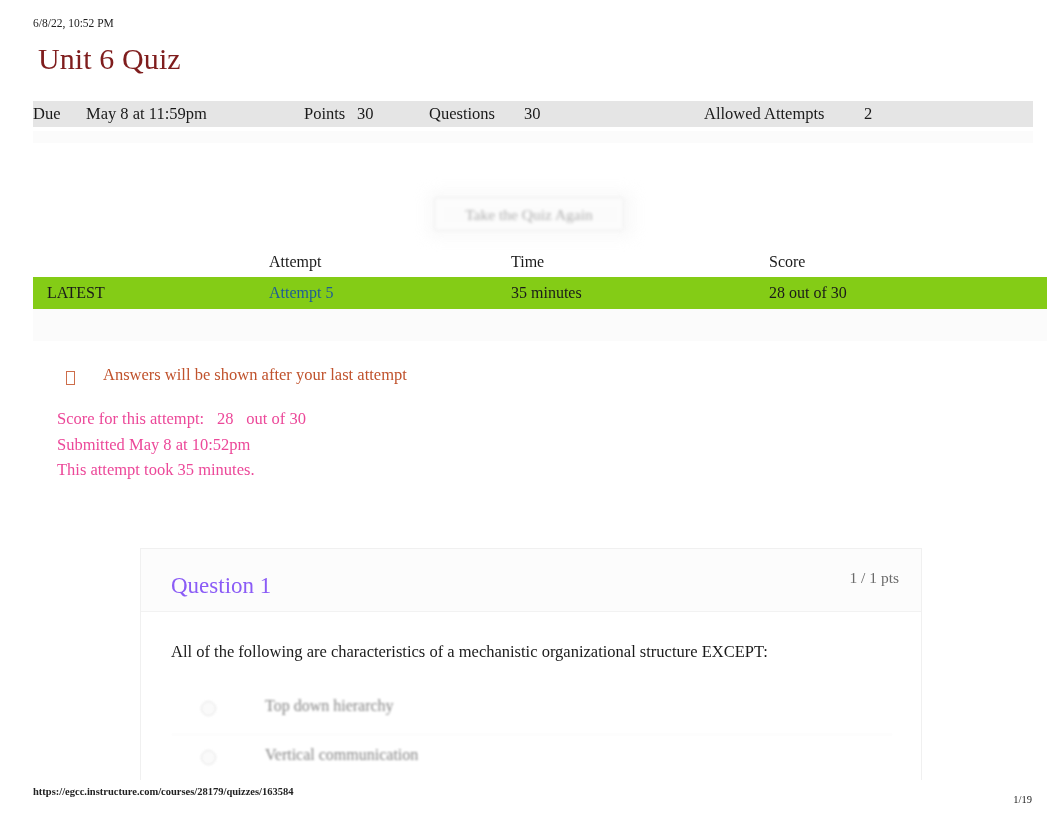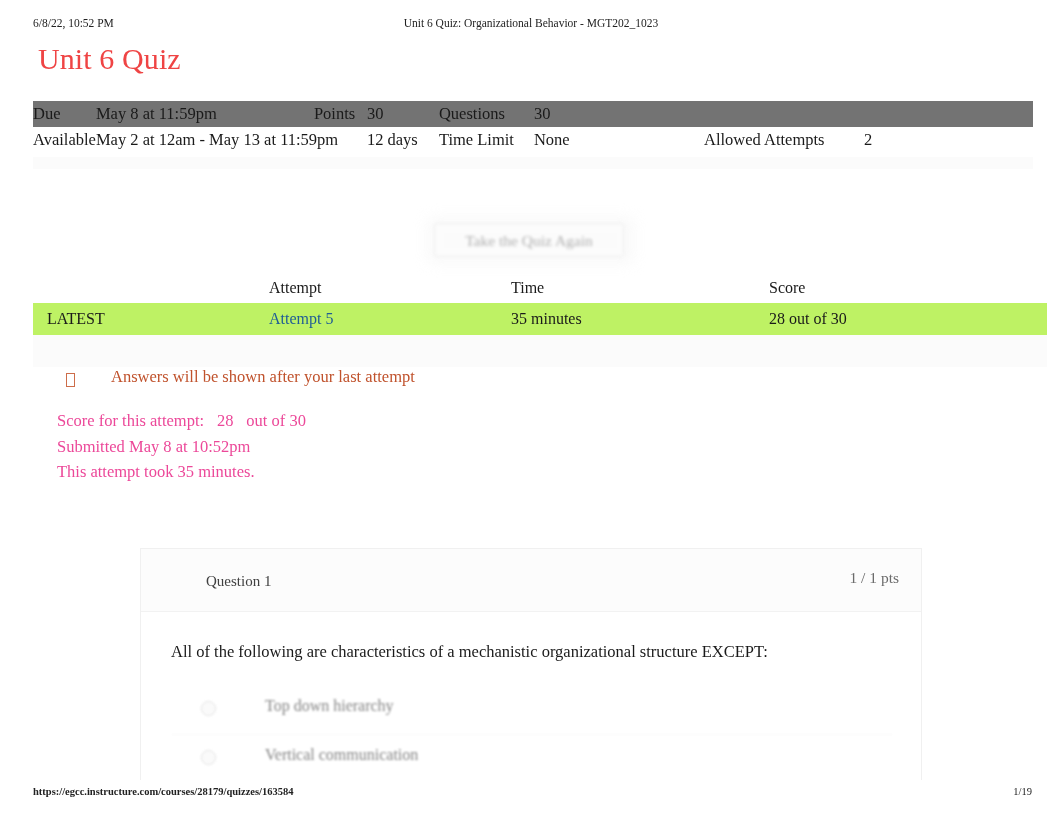--- a/index.html
+++ b/index.html
@@ -54,59 +54,59 @@
   .print-footer .pf-left {
     position: absolute;
     left: 33px;
     top: 0;
     white-space: nowrap;
     font-weight: bold;
   }
   .print-footer .pf-right {
     position: absolute;
     right: 30px;
-    top: 0;
+    top: 8px;
     white-space: nowrap;
   }
 
   
   .content {
     position: absolute;
     top: 38px;
     left: 0;
     width: 1062px;
   }
 
   .quiz-title {
     margin: 0;
     padding: 0 4px 0 38px;
     font-size: 30px;
     font-weight: normal;
     line-height: 42px;
-    color: #ef4444;
+    color: #7f1d1d;
     letter-spacing: 0.1px;
   }
 
   
   .quiz-details {
     margin-top: 21px;
     margin-left: 33px;
     width: 1000px;
     border-collapse: collapse;
   }
   .quiz-details tr { height: 26px; }
   .quiz-details td {
     font-size: 16.5px;
     color: #1a1a1a;
     padding: 0;
     vertical-align: middle;
     white-space: nowrap;
   }
   .qd-label { padding-left: 11px; }
-  .qd-row-shade { background: #737373; }
+  .qd-row-shade { background: #e5e5e5; }
   .qd-small { font-size: 13.5px; color: #222; }
 
   .band {
     background: #fbfbfb;
     height: 12px;
   }
 
   
   .retake-wrap {
     position: relative;
@@ -165,37 +165,38 @@
   .attempt-table td {
     font-size: 16px;
     font-weight: normal;
     text-align: left;
     padding: 0;
     vertical-align: middle;
     color: #1a1a1a;
   }
   .attempt-table thead tr { height: 31px; }
   .attempt-table tbody tr { height: 32px; }
-  .attempt-table tr.shade { background: #bef264; }
+  .attempt-table tr.shade { background: #84cc16; }
   .col-flag   { width: 222px; padding-left: 14px !important; }
   .col-att    { width: 242px; }
   .col-time   { width: 258px; }
   .col-score  { width: 278px; }
   .attempt-link {
     color: #1f5c96;
     text-decoration: none;
   }
   .tbl-spacer { height: 28px; background: #fbfbfb; }
 
   
   .warning-row {
+    margin-top: 24px;
     margin-left: 66px;
     display: flex;
     align-items: flex-end;
-    gap: 36px;
+    gap: 28px;
   }
   .warn-glyph {
     display: inline-block;
     width: 9px;
     height: 14px;
     border: 1px solid #c4542a;
     box-sizing: border-box;
     opacity: 0.85;
   }
   .warning-text {
@@ -233,23 +234,22 @@
   .q-header {
     height: 62px;
     background: #fcfcfc;
     border-bottom: 1px solid #f2f2f2;
     position: relative;
   }
   .q-title {
     position: absolute;
     left: 30px;
     top: 24px;
-    font-size: 15px;
-    color: #404040;
-    margin-left: 35px;
+    font-size: 23px;
+    color: #8b5cf6;
   }
   .q-pts {
     position: absolute;
     right: 22px;
     top: 20px;
     font-size: 15.5px;
     color: #6b6b6b;
   }
   .q-body {
     position: relative;
@@ -293,43 +293,35 @@
     top: 11px;
     font-size: 16px;
     color: #6f6f6f;
   }
 </style>
 </head>
 <body>
 
 <div class="print-header">
   <span class="ph-left">6/8/22, 10:52 PM</span>
-  <span class="ph-center">Unit 6 Quiz: Organizational Behavior - MGT202_1023</span>
 </div>
 
 <div class="content">
 
   <h1 class="quiz-title">Unit 6 Quiz</h1>
 
   <table class="quiz-details">
     <tbody>
         <tr class="qd-row-shade">
       <td class="qd-label" style="width:53px">Due</td>
       <td style="width:218px">May 8 at 11:59pm</td>
       <td style="width:53px">Points</td>
       <td style="width:72px">30</td>
       <td style="width:95px">Questions</td>
       <td>30</td>
-    </tr>
-    <tr>
-      <td class="qd-label">Available</td>
-      <td colspan="2">May 2 at 12am - May 13 at 11:59pm</td>
-      <td class="qd-small">12 days</td>
-      <td>Time Limit</td>
-      <td>None</td>
     </tr>
   </tbody>
     </table>
 
   <table class="quiz-details" style="margin-top:-26px">
     <tbody>
         <tr>
       <td style="width:671px">&nbsp;</td>
       <td style="width:160px">Allowed Attempts</td>
       <td>2</td>

